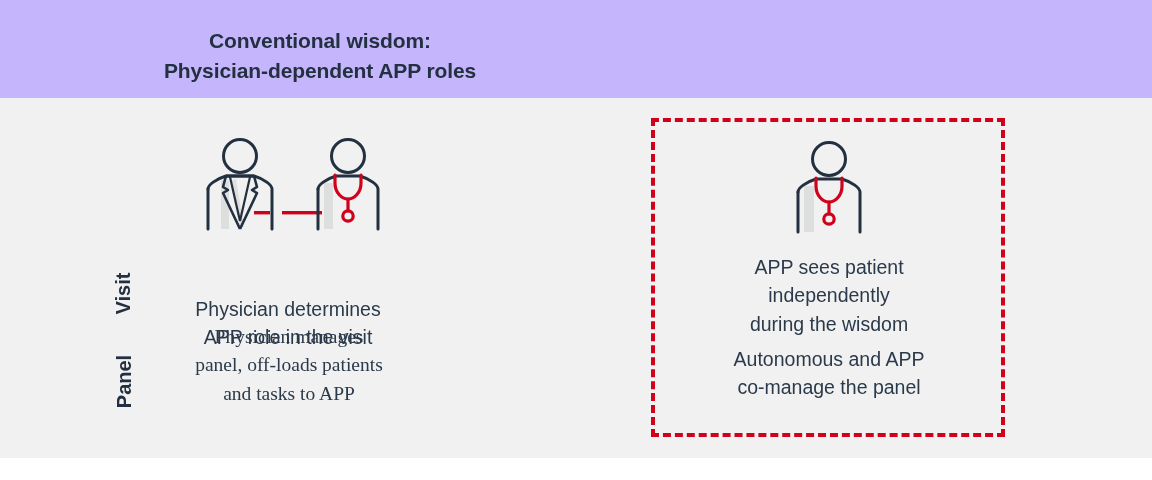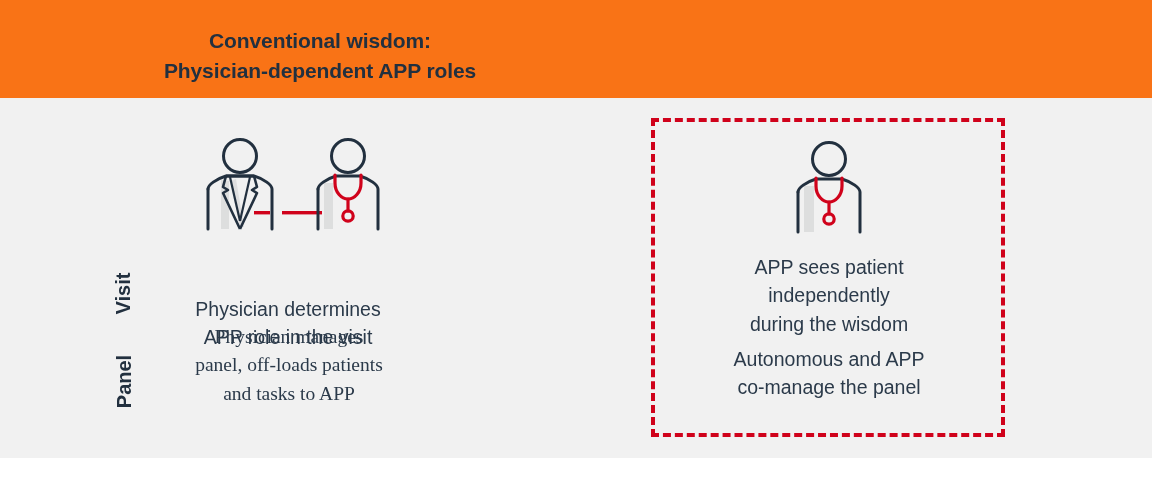--- a/index.html
+++ b/index.html
@@ -16,21 +16,21 @@
     position: relative;
   }
 
   
   .header-band {
     position: absolute;
     left: 0;
     top: 0;
     width: 1152px;
     height: 98px;
-    background: #f97316;
+    background: #c4b5fd;
   }
   .col-title {
     position: absolute;
     text-align: center;
     font-size: 21px;
     font-weight: bold;
     line-height: 1.42;
     color: #22303f;
     letter-spacing: -0.1px;
     white-space: pre-line;

